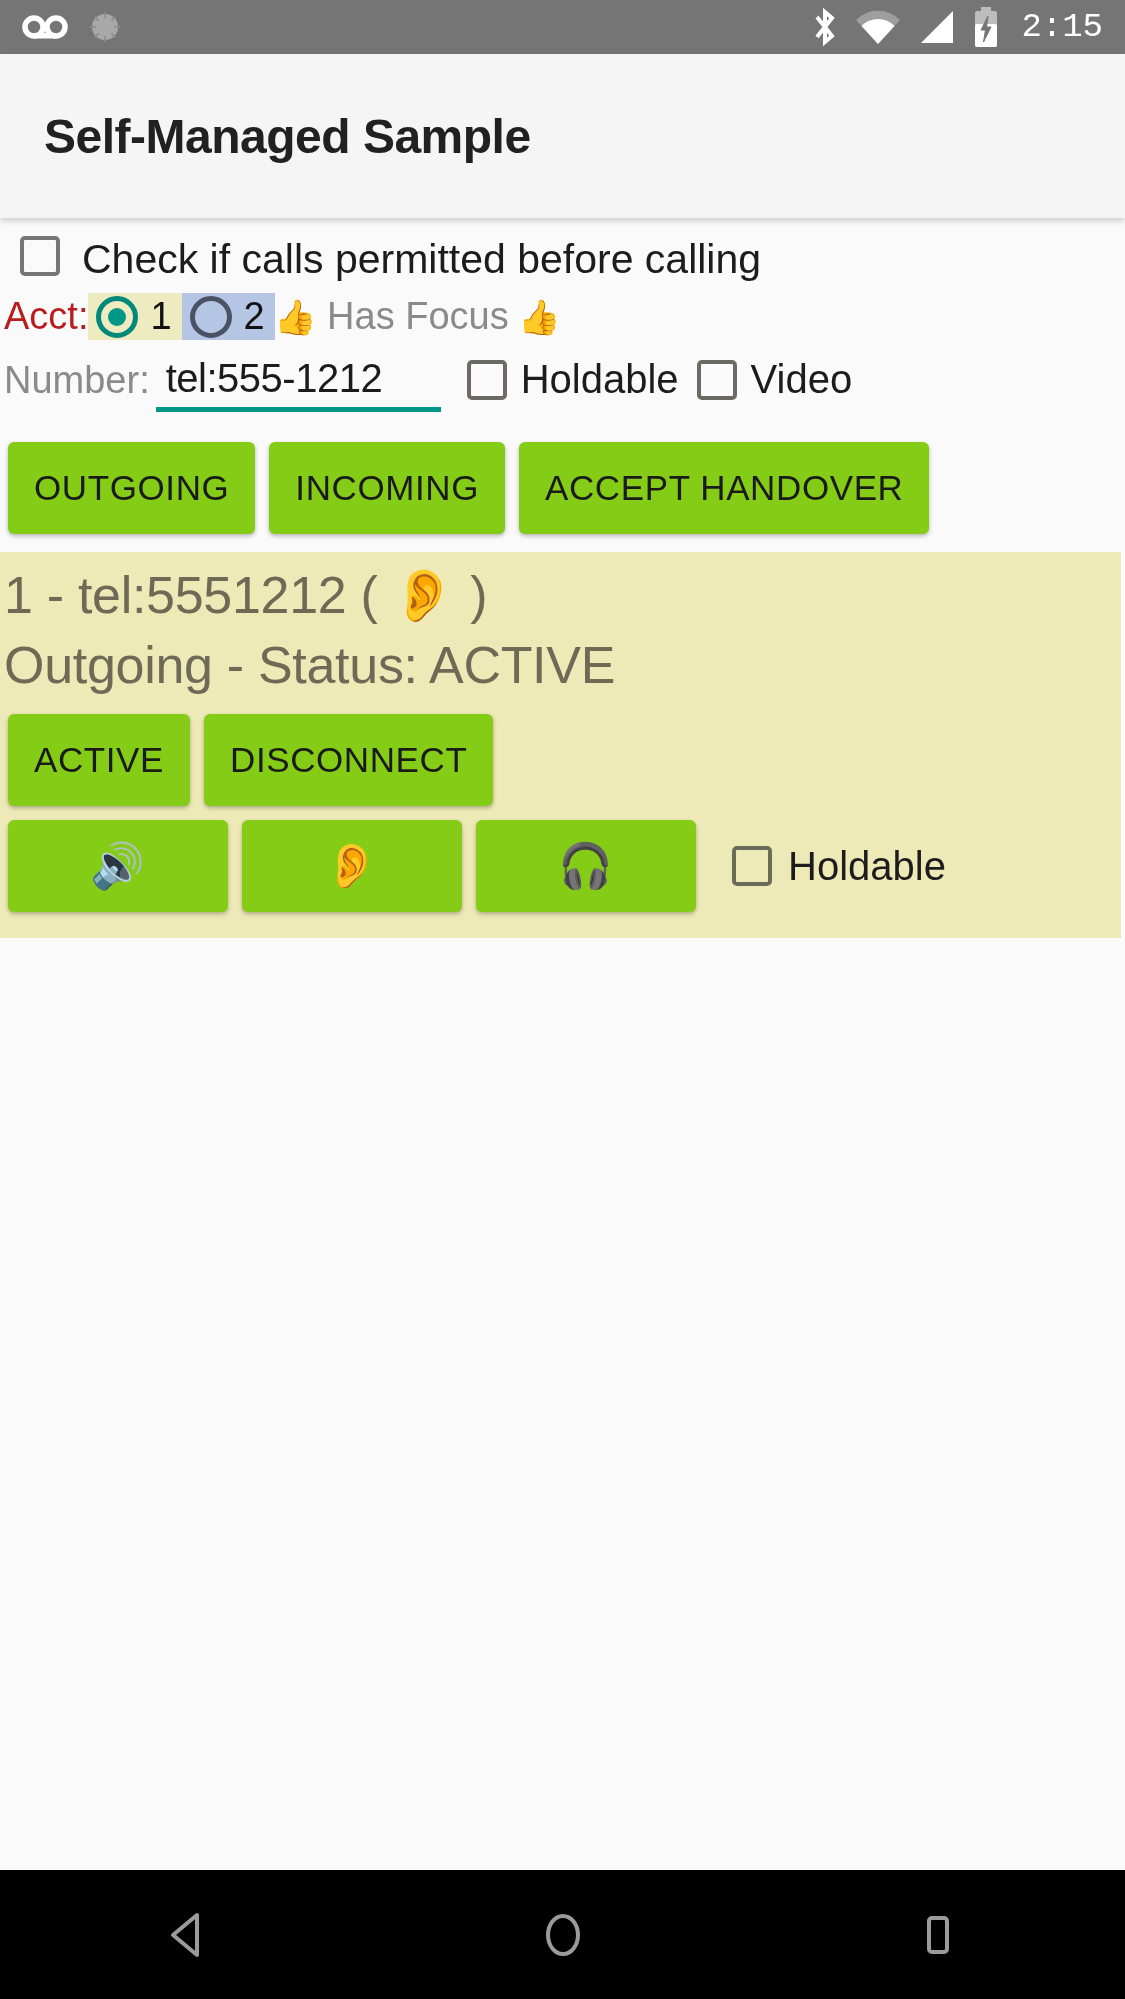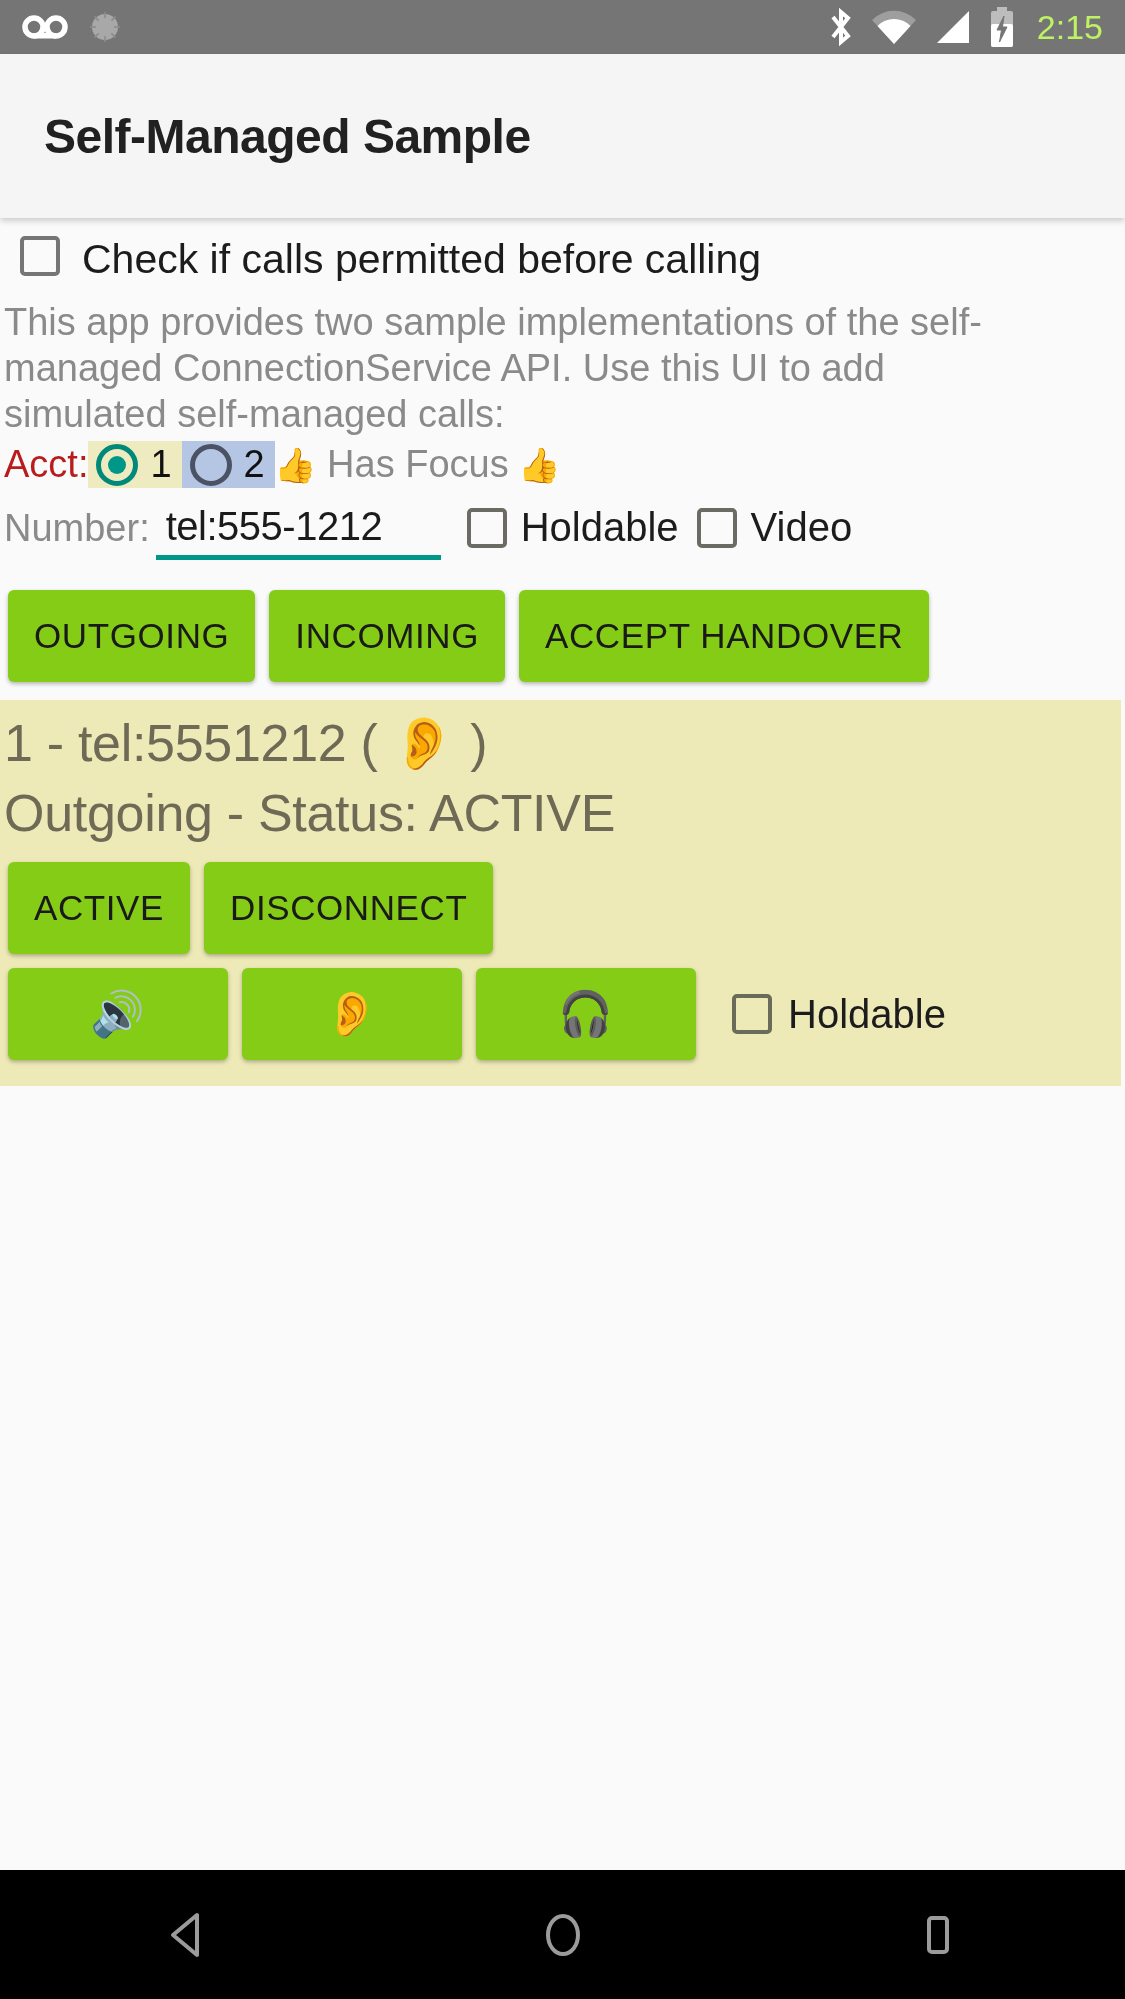--- a/index.html
+++ b/index.html
@@ -20,23 +20,23 @@
     height: 54px;
     background: #757575;
     display: flex;
     align-items: center;
     padding: 0 22px;
     box-sizing: border-box;
   }
   .sb-left { display: flex; align-items: center; gap: 18px; }
   .sb-right { display: flex; align-items: center; gap: 16px; margin-left: auto; }
   .sb-clock {
-    color: #bef264;
+    color: #ffffff;
     font-size: 34px;
-    font-family: Liberation Sans, sans-serif;
+    font-family: Liberation Mono, monospace;
     letter-spacing: 0px;
     margin-left: 6px;
   }
   .icon-svg { display: block; }
 
   
   .app-bar {
     height: 164px;
     background: #f5f5f5;
     display: flex;
@@ -321,21 +321,20 @@
   <div class="app-title">Self-Managed Sample</div>
 </div>
 
 <div class="content">
 
   <div class="row permit-row">
     <span class="cbox"></span>
     <span class="permit-label">Check if calls permitted before calling</span>
   </div>
 
-  <div class="desc">This app provides two sample implementations of the self-managed ConnectionService API.  Use this UI to add simulated self-managed calls:</div>
 
   <div class="row acct-row">
     <span class="acct-label">Acct:</span>
     <span class="radio-group">
       <span class="radio-cell sel">
         <span class="radio-ring on"></span>
         <span class="radio-num">1</span>
       </span>
       <span class="radio-cell alt">
         <span class="radio-ring off"></span>

